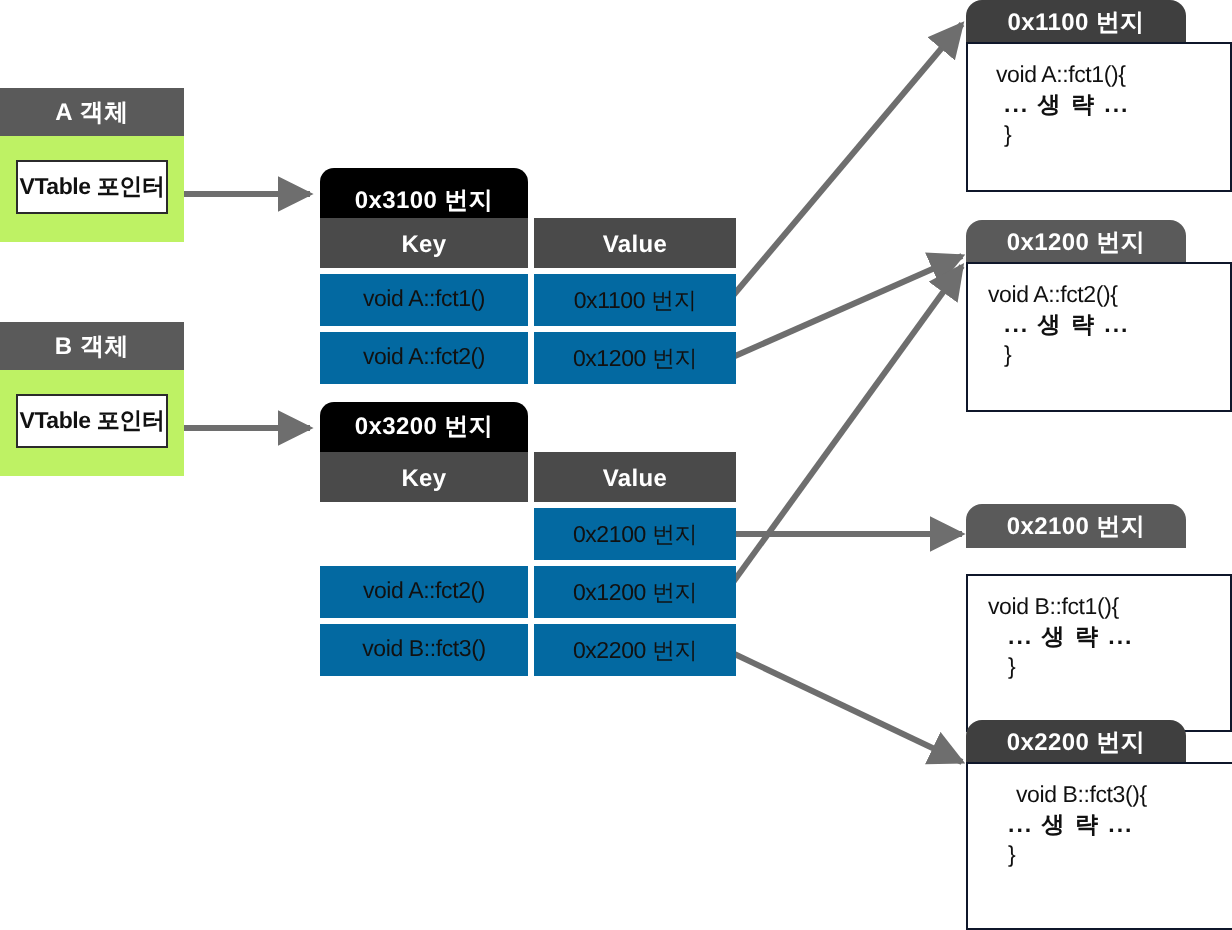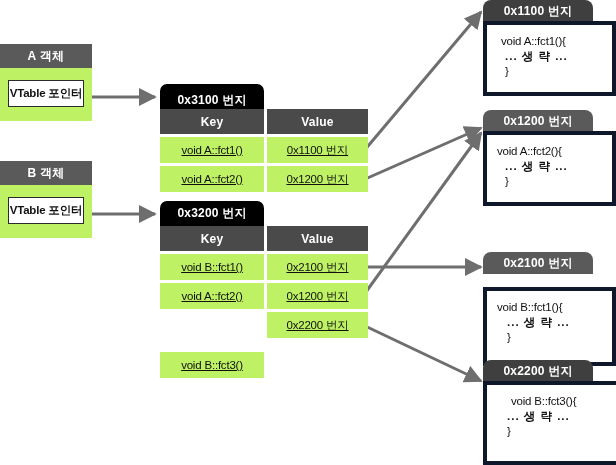--- a/index.html
+++ b/index.html
@@ -27,32 +27,32 @@
   .vt-addr{
     background:#000000;color:#ffffff;font-weight:bold;font-size:12px;
     display:flex;align-items:center;justify-content:center;
     border-top-left-radius:7px;border-top-right-radius:7px;letter-spacing:.2px;
   }
   .vt-head{
     background:#4a4a4a;color:#ffffff;font-weight:bold;font-size:12px;
     display:flex;align-items:center;justify-content:center;letter-spacing:.2px;
   }
   .vt-cell{
-    background:#bef264;color:#111111;font-size:11.5px;
-    display:flex;align-items:center;justify-content:center;letter-spacing:-.2px;text-decoration:underline;
+    background:#0369a1;color:#111111;font-size:11.5px;
+    display:flex;align-items:center;justify-content:center;letter-spacing:-.2px;
   }
 
   
   .code-tab{
     color:#ffffff;font-weight:bold;font-size:12px;
     display:flex;align-items:center;justify-content:center;
     border-top-left-radius:8px;border-top-right-radius:8px;letter-spacing:.2px;
   }
   .code-body{
-    background:#ffffff;border:4px solid #0f172a;
+    background:#ffffff;border:1px solid #0f172a;
     font-size:11.5px;color:#111111;padding-top:9px;letter-spacing:-.2px;
   }
   .code-line{line-height:15px;white-space:pre;}
   .code-line.sig{font-weight:normal;}
   .code-line.om{font-weight:bold;letter-spacing:1px;}
   svg.arrows{position:absolute;left:0;top:0;width:616px;height:465px;overflow:visible;}
 </style>
 </head>
 <body>
 
@@ -106,27 +106,26 @@
     <div class="abs vt-cell" style="left:0;top:82px;width:104px;height:26px;">void A::fct2()</div>
     <div class="abs vt-cell" style="left:107px;top:82px;width:101px;height:26px;">0x1200 번지</div>
   </div>
 
   <div class="abs" style="left:160px;top:201px;width:208px;height:139px;">
     <div class="abs vt-addr" style="left:0;top:0;width:104px;height:25px;">0x3200 번지</div>
 
     <div class="abs vt-head" style="left:0;top:25px;width:104px;height:25px;">Key</div>
     <div class="abs vt-head" style="left:107px;top:25px;width:101px;height:25px;">Value</div>
 
-    <div class="abs vt-cell" style="left:0;top:53px;width:104px;height:26px;">void B::fct1()</div>
     <div class="abs vt-cell" style="left:107px;top:53px;width:101px;height:26px;">0x2100 번지</div>
 
     <div class="abs vt-cell" style="left:0;top:82px;width:104px;height:26px;">void A::fct2()</div>
     <div class="abs vt-cell" style="left:107px;top:82px;width:101px;height:26px;">0x1200 번지</div>
 
-    <div class="abs vt-cell" style="left:0;top:111px;width:104px;height:26px;margin-top:40px;">void B::fct3()</div>
+    <div class="abs vt-cell" style="left:0;top:111px;width:104px;height:26px;">void B::fct3()</div>
     <div class="abs vt-cell" style="left:107px;top:111px;width:101px;height:26px;">0x2200 번지</div>
   </div>
 
   <div class="abs" style="left:483px;top:0px;width:133px;height:96px;">
     <div class="abs code-tab" style="left:0;top:0;width:110px;height:22px;background:#3f3f3f;">0x1100 번지</div>
     <div class="abs code-body" style="left:0;top:21px;width:133px;height:75px;">
       <div class="code-line sig" style="padding-left:14px;">void A::fct1(){</div>
       <div class="code-line om" style="padding-left:18px;">... 생 략 ...</div>
       <div class="code-line" style="padding-left:18px;">}</div>
     </div>

